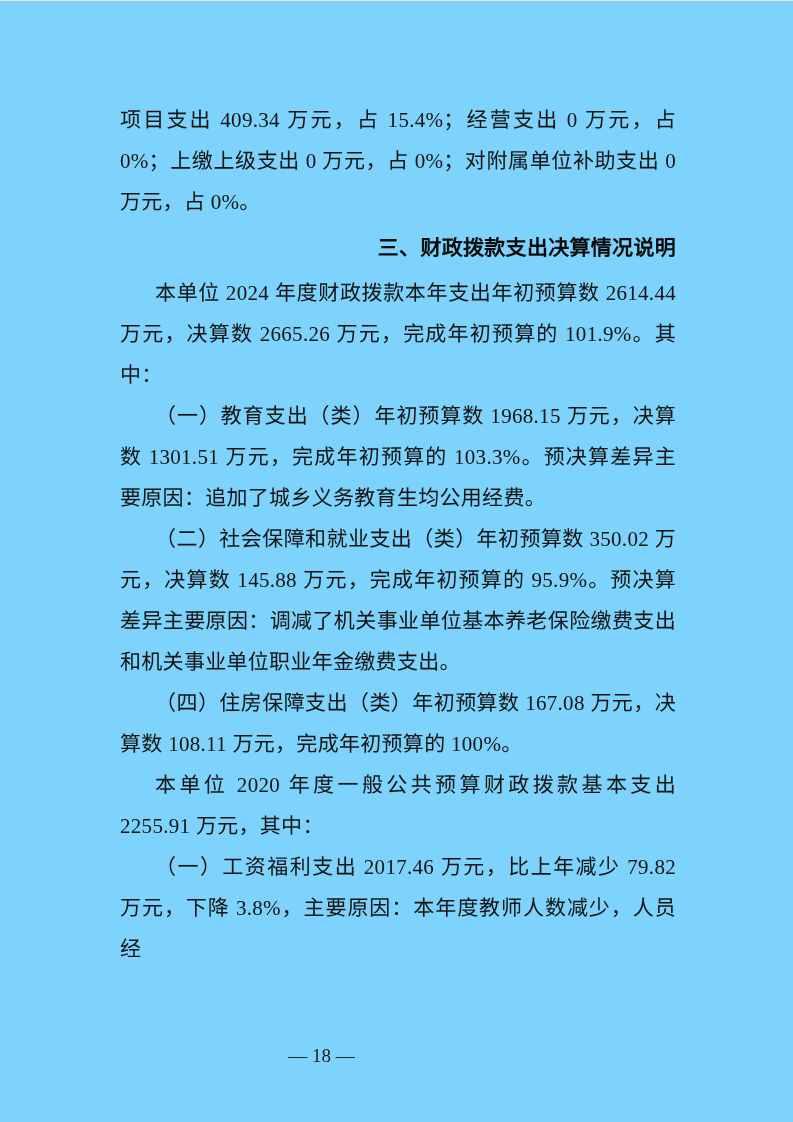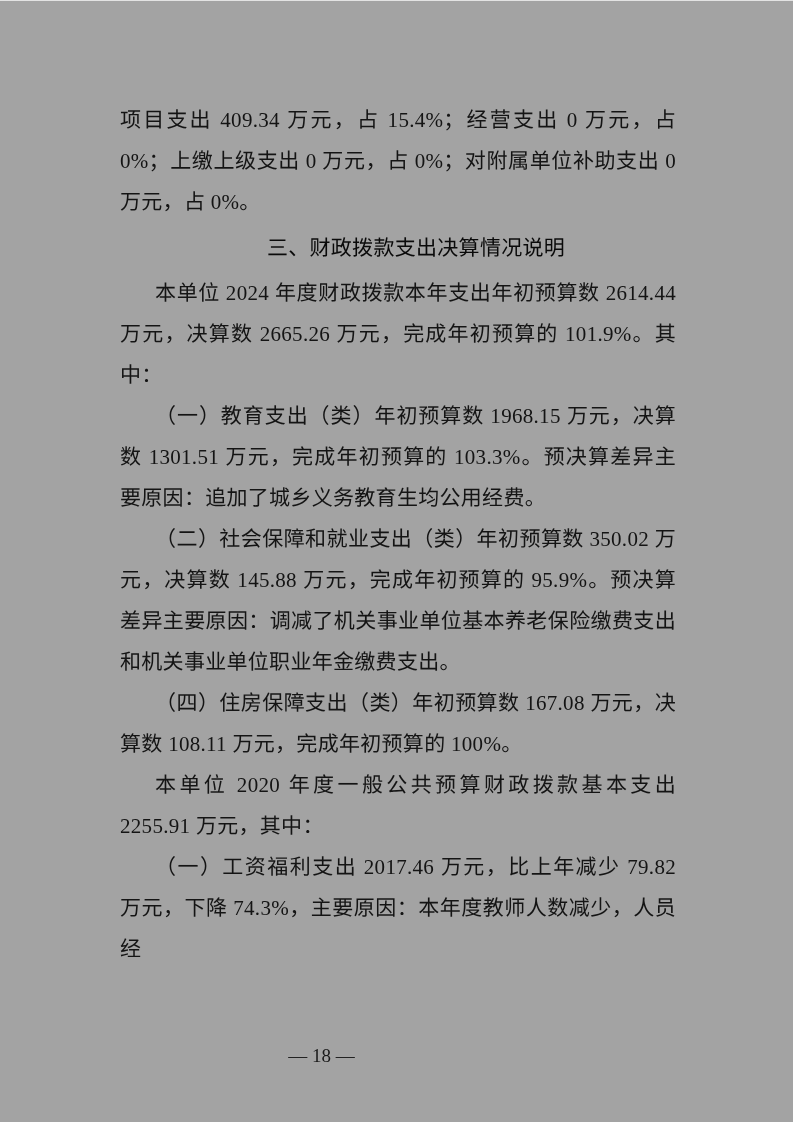--- a/index.html
+++ b/index.html
@@ -11,21 +11,21 @@
 
   body {
     font-family: "Liberation Serif", "DejaVu Serif", serif;
     color: #141414;
   }
 
   .page {
     position: relative;
     width: 793px;
     height: 1122px;
-    background: #a3a3a3;
+    background: #7dd3fc;
     border-top: 1px solid #e3e3e3;
     overflow: hidden;
   }
 
   .doc-body {
     position: absolute;
     left: 120px;
     top: 99px;
     width: 556px;
     font-size: 21px;
@@ -38,25 +38,25 @@
     margin: 0;
     text-indent: 35px;
   }
 
   .doc-body p.continued {
     text-indent: 0;
   }
 
   .doc-heading {
     font-family: "Liberation Sans", "DejaVu Sans", sans-serif;
-    font-weight: normal;
+    font-weight: bold;
     font-size: 21px;
     line-height: 41px;
     text-indent: 36px;
-    text-align: center;
+    text-align: right;
     margin: 4px 0 5px 0;
     color: #0a0a0a;
   }
 
   .page-footer {
     position: absolute;
     left: 0;
     top: 1040px;
     width: 643px;
     text-align: center;
@@ -81,19 +81,19 @@
     <p>（一）教育支出（类）年初预算数 1968.15 万元，决算数 1301.51 万元，完成年初预算的 103.3%。预决算差异主要原因：追加了城乡义务教育生均公用经费。</p>
 
     <p>（二）社会保障和就业支出（类）年初预算数 350.02 万元，决算数 145.88 万元，完成年初预算的 95.9%。预决算差异主要原因：调减了机关事业单位基本养老保险缴费支出和机关事业单位职业年金缴费支出。</p>
 
 
     <p>（四）住房保障支出（类）年初预算数 167.08 万元，决算数 108.11 万元，完成年初预算的 100%。</p>
 
 
     <p>本单位 2020 年度一般公共预算财政拨款基本支出 2255.91 万元，其中：</p>
 
-    <p>（一）工资福利支出 2017.46 万元，比上年减少 79.82 万元，下降 74.3%，主要原因：本年度教师人数减少，人员经</p>
+    <p>（一）工资福利支出 2017.46 万元，比上年减少 79.82 万元，下降 3.8%，主要原因：本年度教师人数减少，人员经</p>
 
   </div>
 
   <div class="page-footer">— 18 —</div>
 
 </div>
 
 </body></html>

